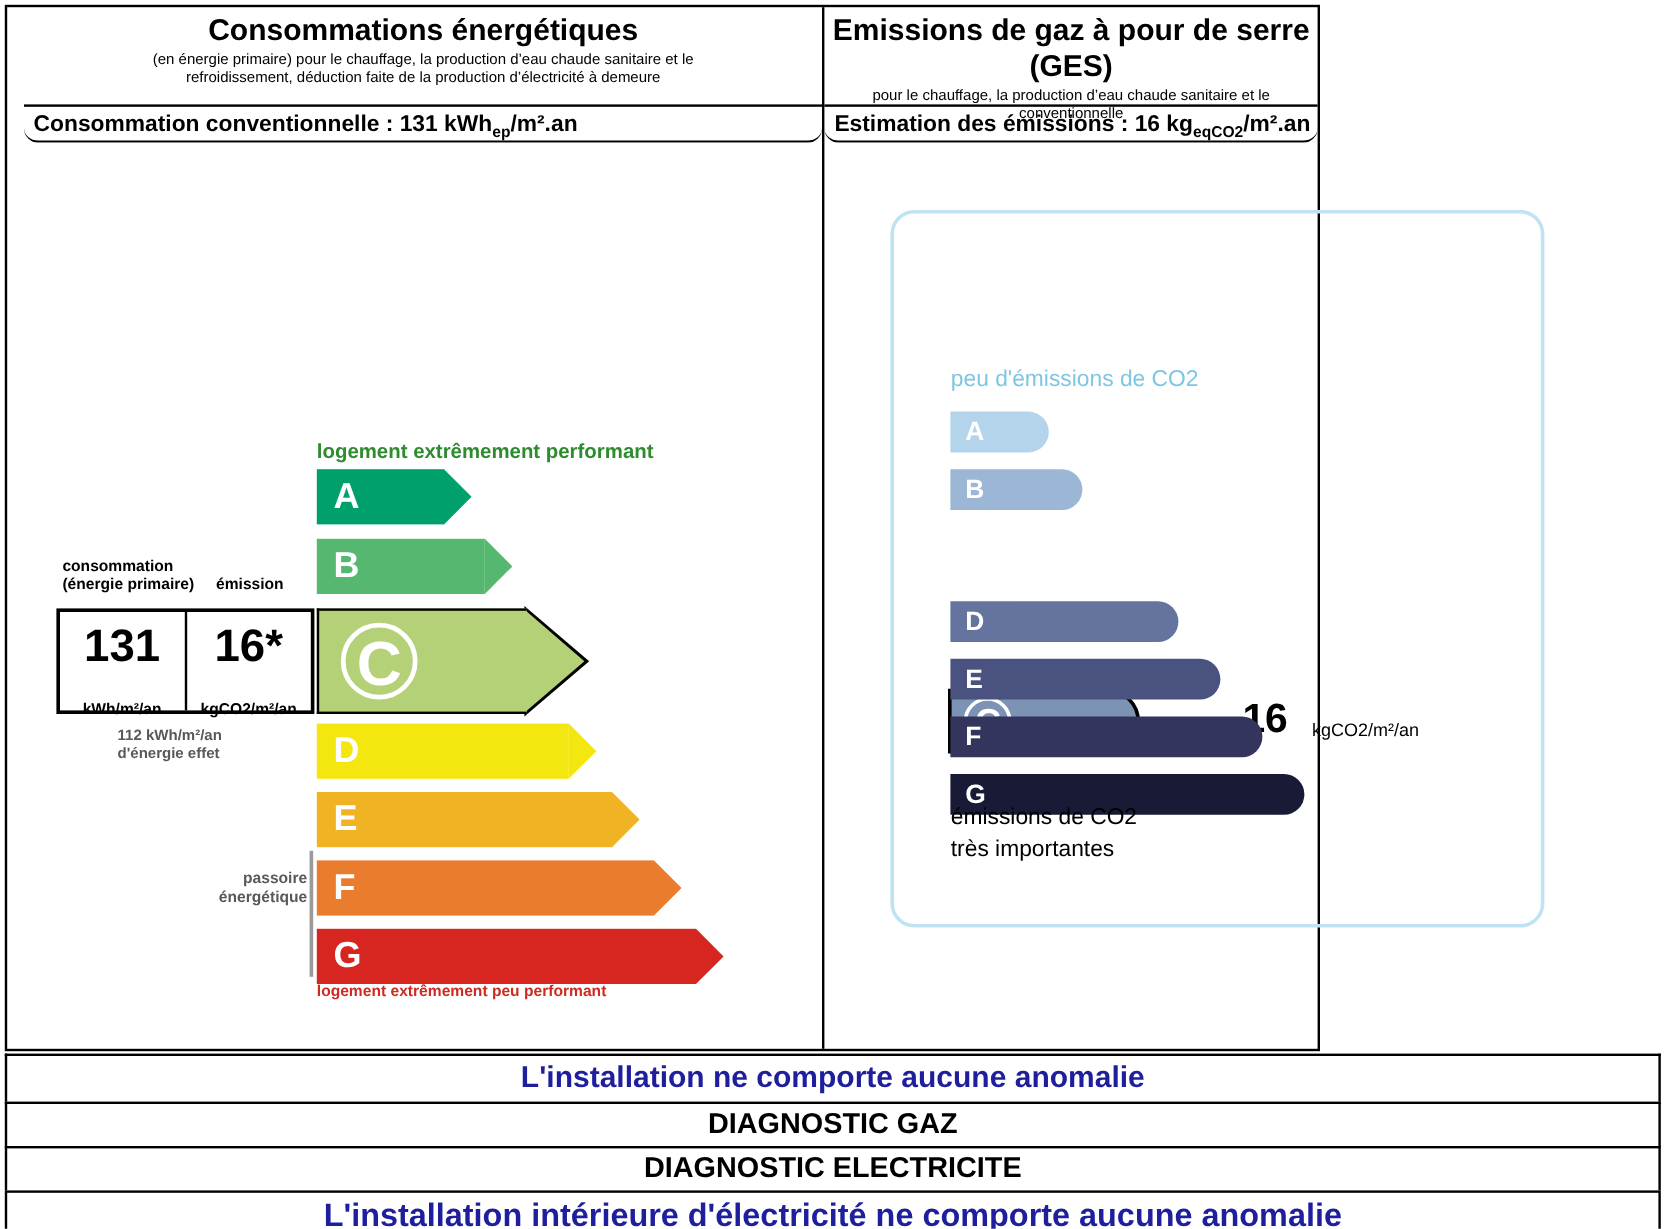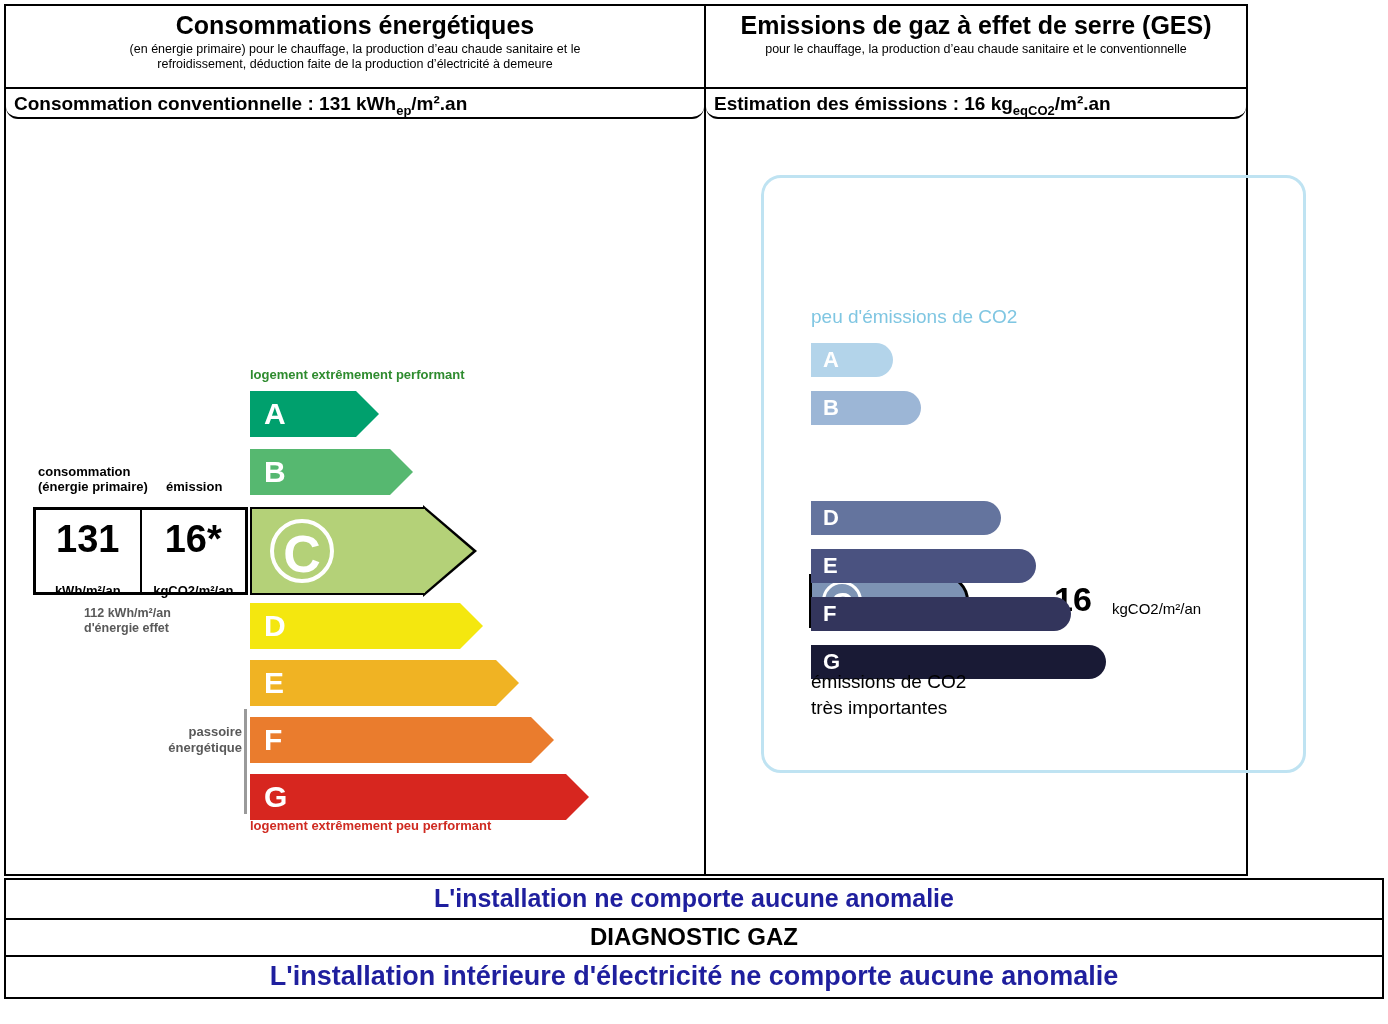--- a/index.html
+++ b/index.html
@@ -19,24 +19,25 @@
     width: 1388px;
     height: 1024px;
     box-sizing: border-box;
   }
 
   
   .top-table {
     position: absolute;
     left: 4px;
     top: 4px;
-    width: 1244px;
+    width: 1096px;
     border: 2px solid #000;
     box-sizing: border-box;
     display: flex;
+    padding-left: 14px;
   }
   .col-left {
     width: 700px;
     box-sizing: border-box;
     border-right: 2px solid #000;
   }
   .col-right {
     flex: 1;
     box-sizing: border-box;
   }
@@ -81,21 +82,21 @@
     position: absolute;
     left: 0;
     top: 0;
     width: 700px;
     height: 755px;
   }
   .dpe-top-label {
     position: absolute;
     left: 244px;
     top: 248px;
-    font-size: 13px;
+    font-size: 17px;
     font-weight: bold;
     color: #2e8b2e;
     text-align: right;
   }
   .dpe-bottom-label {
     position: absolute;
     left: 244px;
     top: 699px;
     font-size: 13px;
     font-weight: bold;
@@ -490,21 +491,21 @@
             <span>énergétique</span>
           </div>
           <div class="passoire-line"></div>
 
         </div>
       </div>
     </div>
 
     <div class="col-right">
       <div class="head-cell">
-        <div class="head-title">Emissions de gaz à effet de serre (GES)</div>
+        <div class="head-title">Emissions de gaz à pour de serre (GES)</div>
         <div class="head-sub">pour le chauffage, la production d’eau chaude sanitaire et le conventionnelle</div>
       </div>
       <div class="value-cell">
         <span>Estimation des émissions : 16 kg</span><sub>eqCO2</sub><span>/m².an</span>
       </div>
 
       <div class="graph-cell">
         <div class="ges">
           <div class="ges-box"></div>
 
@@ -542,16 +543,17 @@
             <span>très importantes</span>
           </div>
         </div>
       </div>
     </div>
   </div>
 
   <div class="bottom">
     <div class="brow brow-result">L'installation ne comporte aucune anomalie</div>
     <div class="brow brow-title">DIAGNOSTIC GAZ</div>
+    <div class="brow brow-title">DIAGNOSTIC ELECTRICITE</div>
     <div class="brow brow-result-big">L'installation intérieure d'électricité ne comporte aucune anomalie</div>
   </div>
 
 </div>
 
 </body></html>

